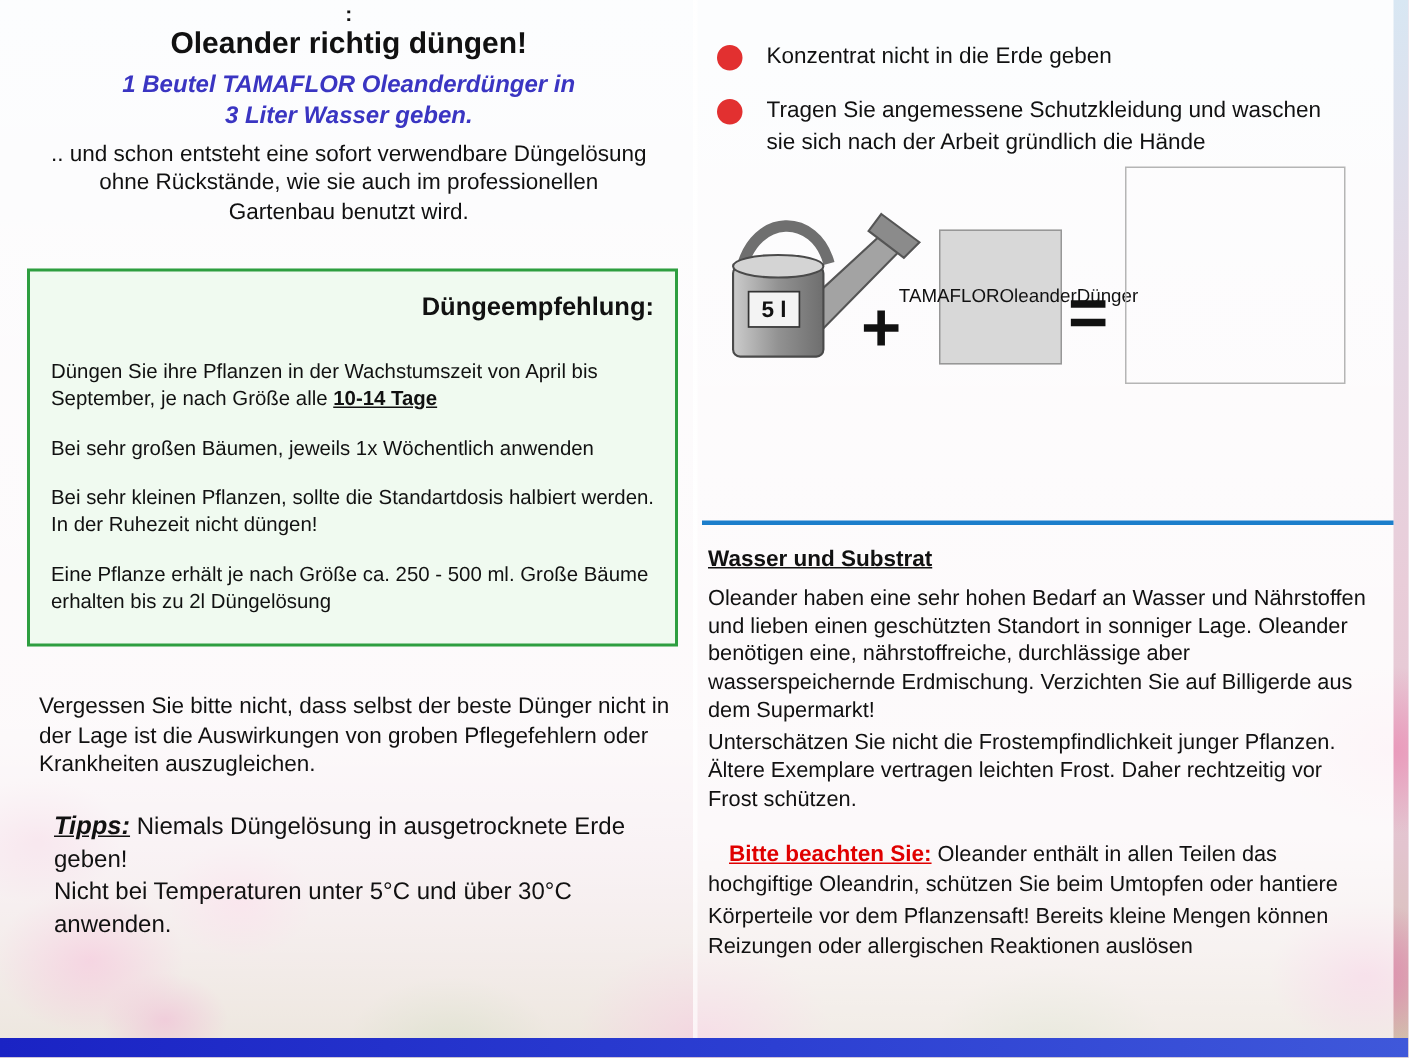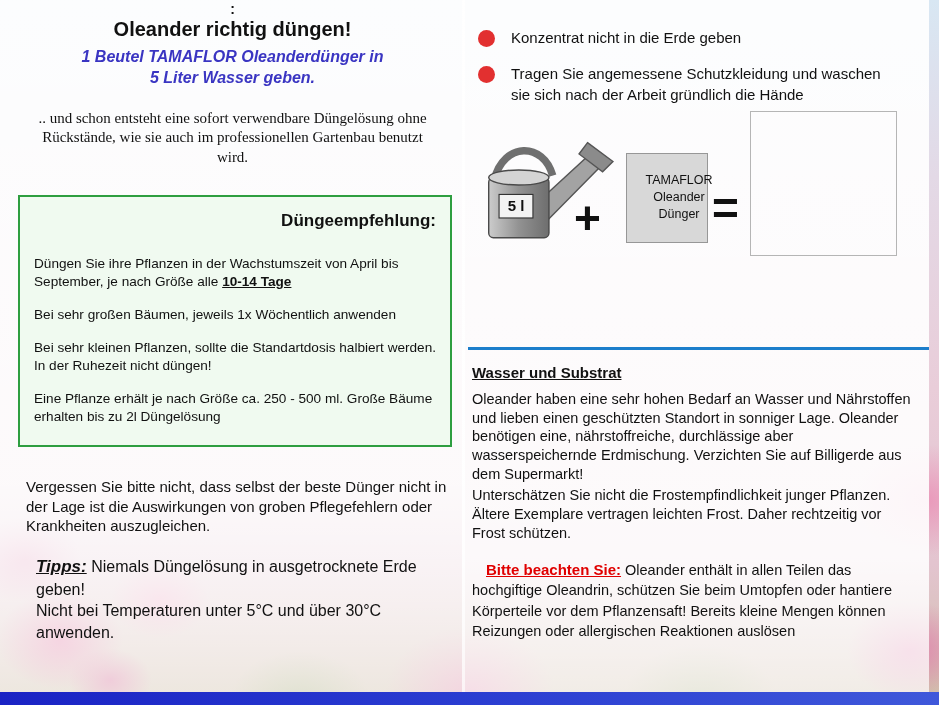--- a/index.html
+++ b/index.html
@@ -29,21 +29,21 @@
     padding-top: 2px;
   }
   .right-panel {
     position:absolute; left:462px; top:0; width:467px; height:692px;
     background: linear-gradient(180deg, rgba(255,255,255,.93) 0%, rgba(255,255,255,.9) 80%, rgba(255,255,255,.7) 100%);
     padding-top: 28px;
   }
   .colon { text-align:center; font-weight:bold; font-size:14px; line-height:14px; }
   .title { margin:2px 0 6px; text-align:center; font-size:20px; font-weight:bold; }
   .subtitle { text-align:center; font-size:16px; line-height:1.3; color:#3a35c2; font-weight:bold; font-style:italic; }
-  .intro { margin:20px auto 0; width:402px; text-align:center; font-size:15px; line-height:1.3;font-family:Liberation Serif, serif; }
+  .intro { margin:4px auto 0; width:402px; text-align:center; font-size:15px; line-height:1.3; }
   .supply { margin:26px auto 0; width:412px; text-align:center; font-size:15.5px; line-height:1.32; }
   .green-box {
     margin:28px 0 0 18px; width:434px; min-height:252px;
     border:2px solid #2e9e40; background:#f0faf0;
     padding:12px 14px 10px;
   }
   .box-title { text-align:right; font-size:17px; font-weight:bold; margin:2px 0 24px; }
   .box-p { margin:0 0 15px; font-size:13.6px; line-height:1.32; }
   .u-bold { font-weight:bold; text-decoration:underline; }
   .note { margin:30px 0 12px 26px; width:424px; font-size:15px; line-height:1.3; }
@@ -56,21 +56,21 @@
   .warning-text { font-size:15px; line-height:1.35; width:372px; }
 
   .graphic { position:relative; height:192px; margin-top:14px; }
   .can-svg { position:absolute; left:6px; top:10px; }
   .op { position:absolute; font-size:46px; font-weight:bold; color:#111; }
   .op-plus { left:112px; top:70px; }
   .op-equals { left:250px; top:60px; }
   .product-box {
     position:absolute; left:164px; top:32px; width:82px; height:90px;
     background:#d8d8d8; border:1px solid #979797;
-    display:flex; flex-direction:column; justify-content:center; align-items:center;
+    display:flex; flex-direction:row; justify-content:center; align-items:center;
     font-size:12.5px; line-height:1.35; text-align:center;padding-left:24px;
   }
   .flower-photo {
     position:absolute; left:288px; top:-10px; width:147px; height:145px;
     border:1px solid #b5b5b5;
     background-image:
       radial-gradient(13px 11px at 18% 22%, #f2a8c6 60%, transparent 62%),
       radial-gradient(15px 13px at 40% 15%, #ee9dbd 60%, transparent 62%),
       radial-gradient(12px 10px at 65% 25%, #f5b3ce 60%, transparent 62%),
       radial-gradient(16px 13px at 85% 18%, #ec93b6 60%, transparent 62%),
@@ -98,21 +98,21 @@
 </head>
 <body>
 
 <div class="page">
 
   <div class="left-panel">
     <div class="colon">:</div>
     <div class="title">Oleander richtig düngen!</div>
     <div class="subtitle">
       <div>1 Beutel TAMAFLOR Oleanderdünger  in</div>
-      <div>5 Liter Wasser geben.</div>
+      <div>3 Liter Wasser geben.</div>
     </div>
     <p class="intro">.. und schon entsteht eine sofort verwendbare Düngelösung ohne Rückstände, wie sie auch im professionellen Gartenbau benutzt wird.</p>
 
     <div class="green-box">
       <div class="box-title">Düngeempfehlung:</div>
       <p class="box-p"><span>Düngen Sie ihre Pflanzen in der Wachstumszeit von April bis September,  je nach Größe  alle </span><span class="u-bold">10-14 Tage</span></p>
       <p class="box-p">Bei sehr großen Bäumen,  jeweils 1x Wöchentlich anwenden</p>
       <p class="box-p">Bei sehr kleinen  Pflanzen, sollte  die Standartdosis halbiert werden. In der Ruhezeit  nicht düngen!</p>
       <p class="box-p" style="margin-bottom:0;">Eine Pflanze erhält je nach Größe ca. 250 - 500 ml. Große Bäume erhalten bis zu 2l Düngelösung</p>
     </div>

